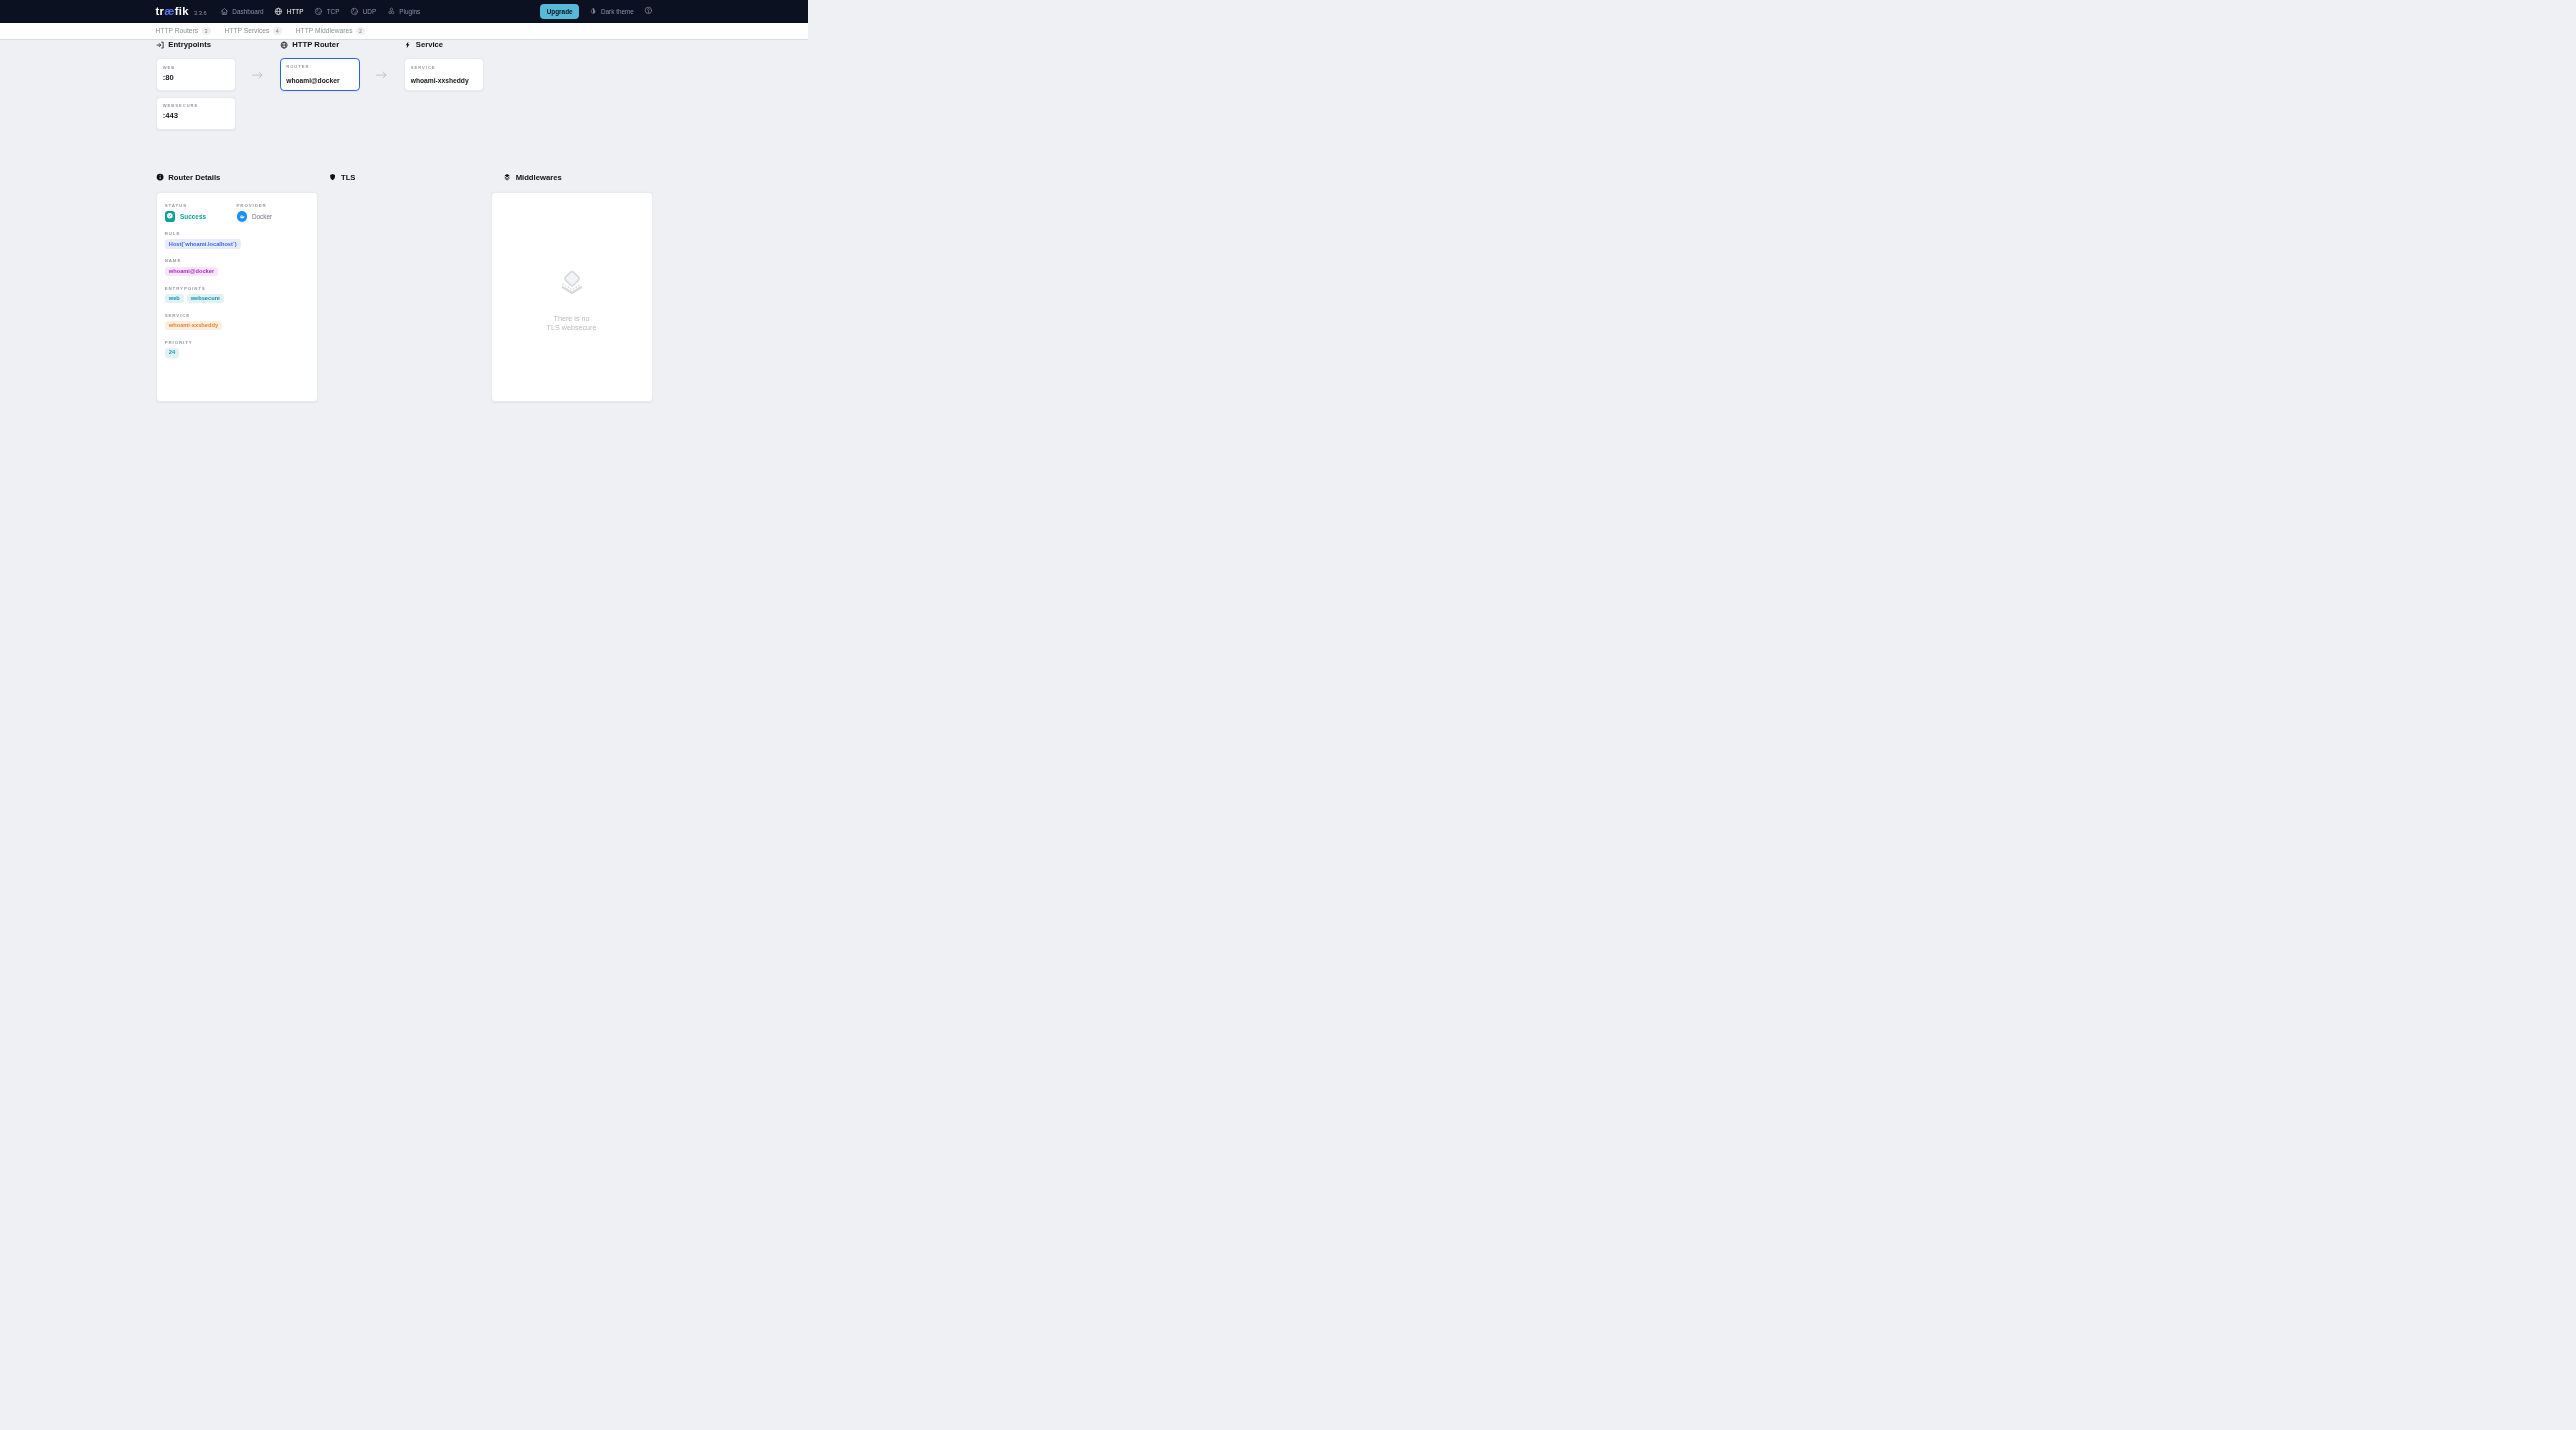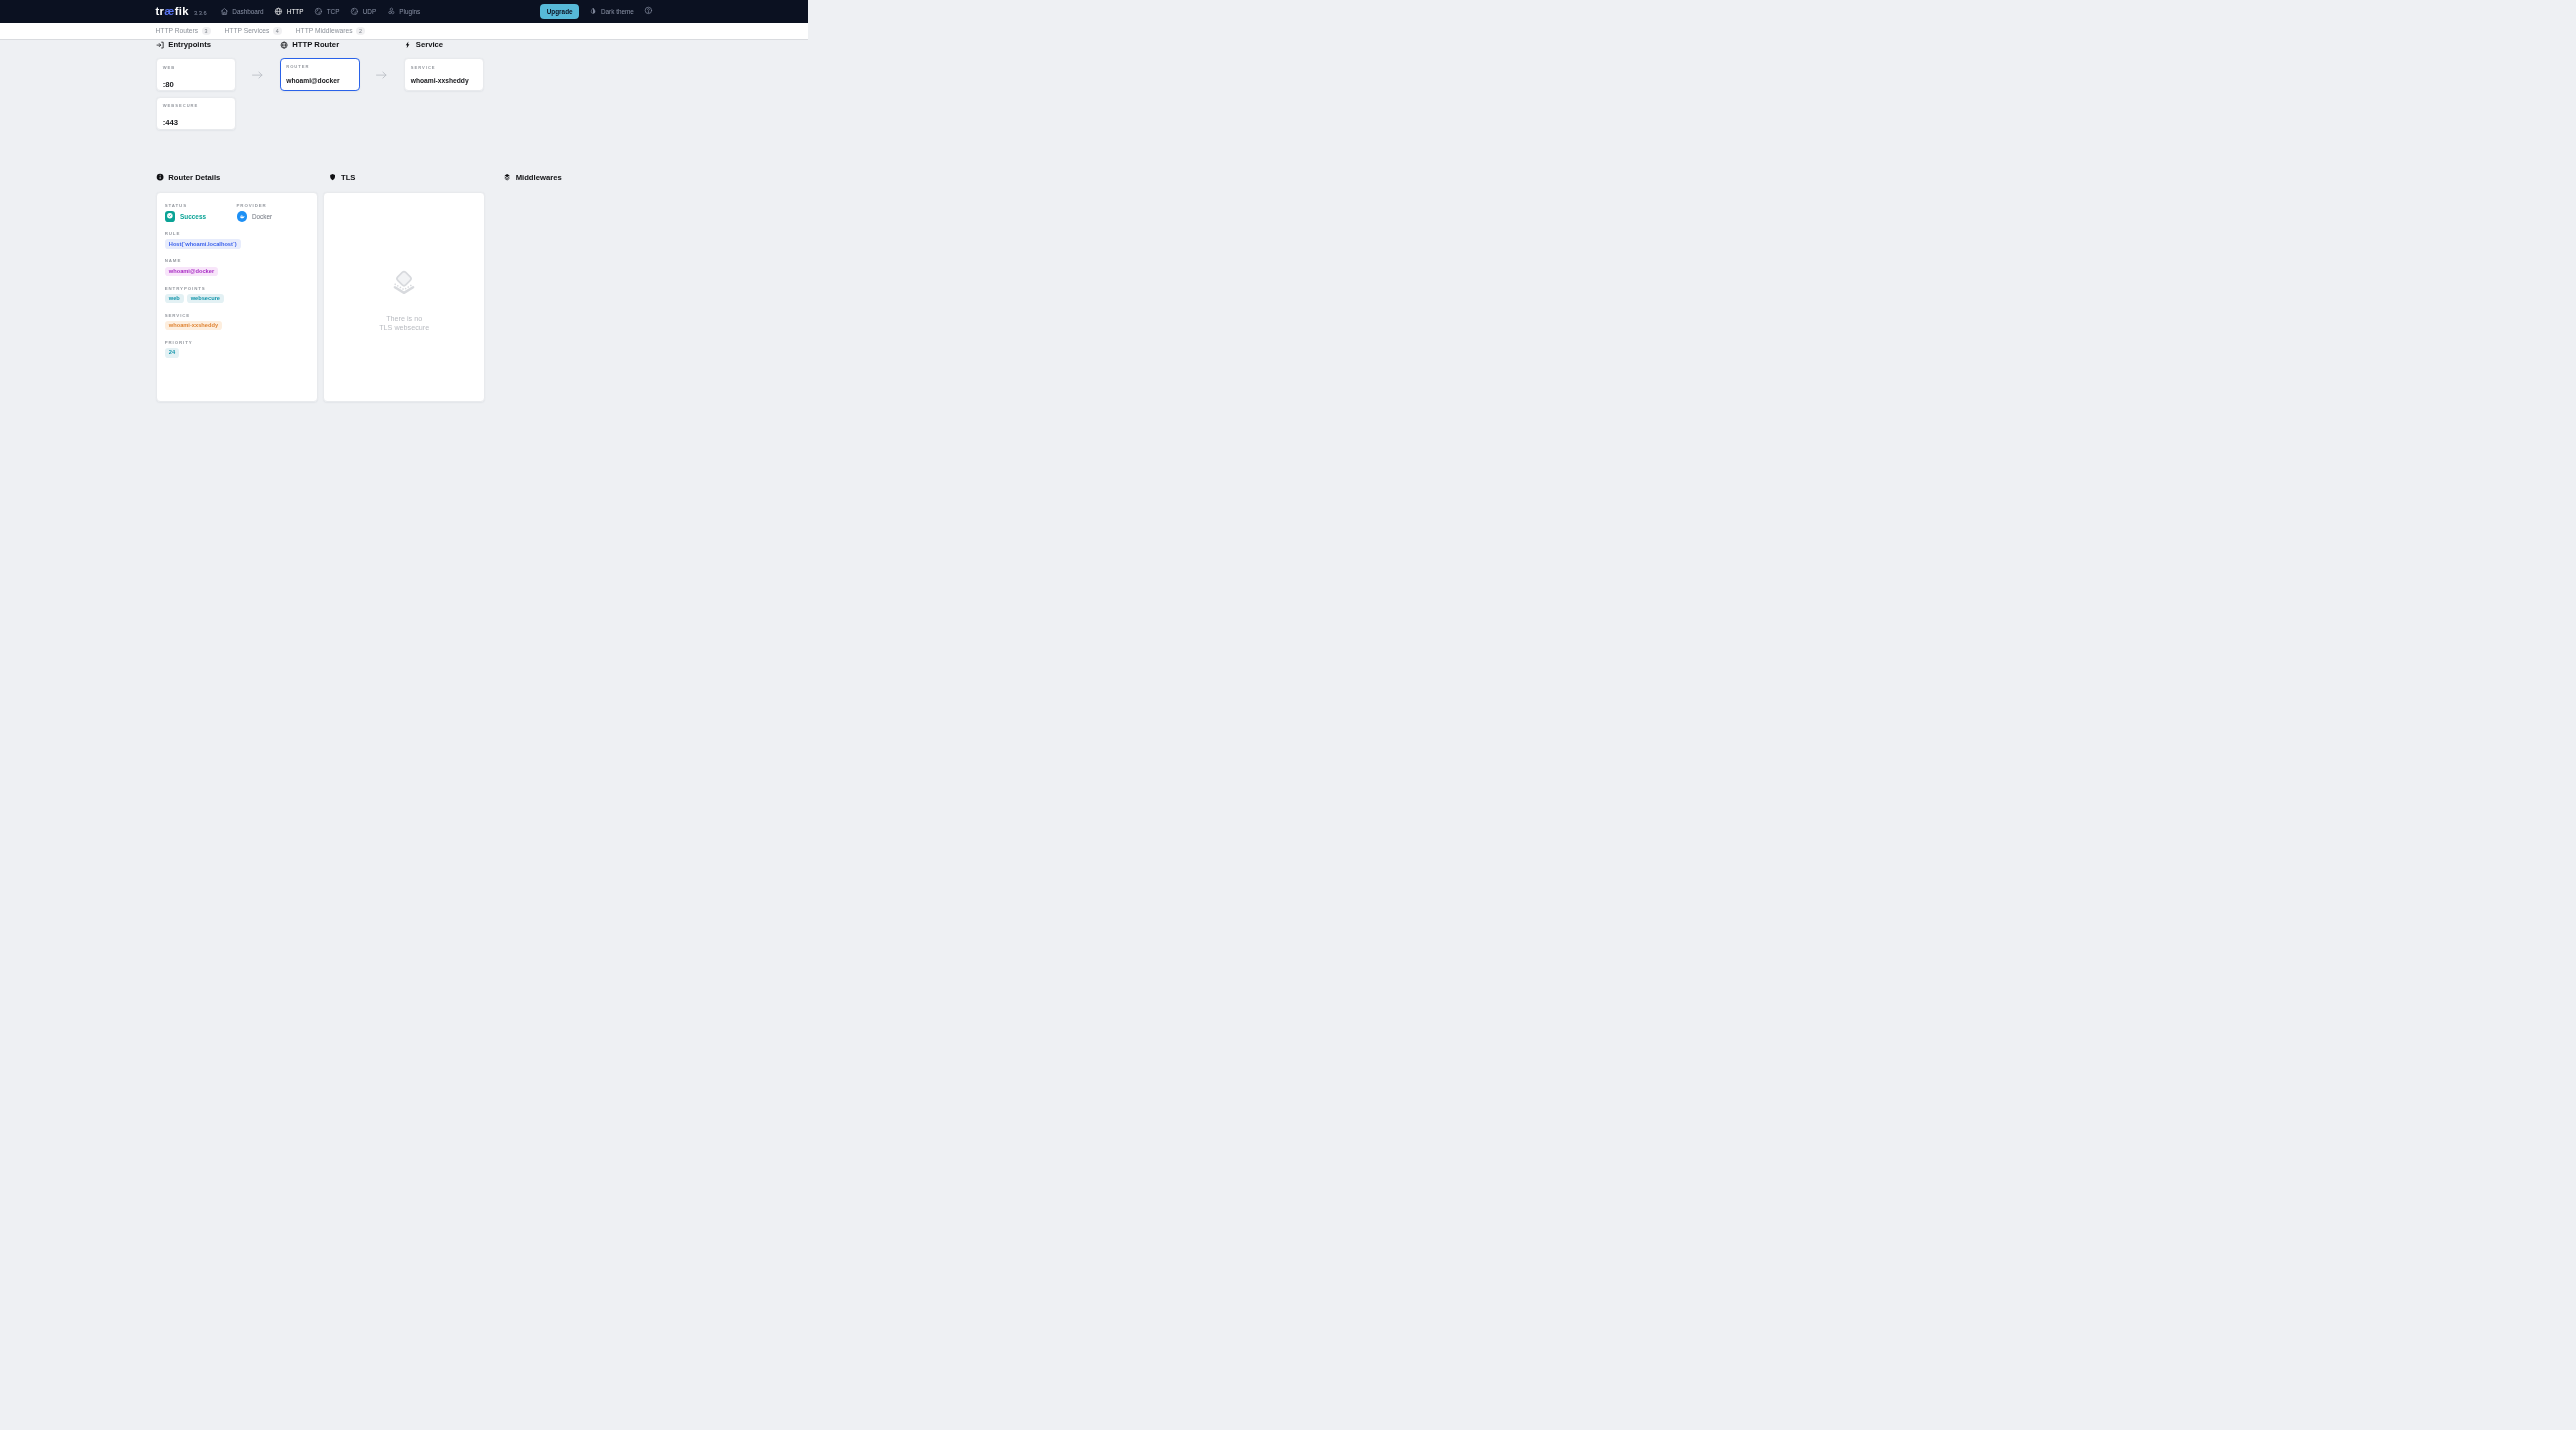--- a/index.html
+++ b/index.html
@@ -40,29 +40,29 @@
   .main { }
   .heading { display:flex; align-items:center; gap:4.6px; font-size:7.7px; font-weight:800; color:var(--heading_fg); line-height:9.3px; }
   .heading .hicon { display:flex; color:var(--heading_fg); }
 
   .flow-headings { display:flex; }
   .flow-headings .hcell { width:124px; }
   .flow-row { display:flex; margin-top:8.8px; }
   .fcard { width:80px; height:33px; background:var(--panel_bg); border:0.5px solid var(--panel_border);
     border-radius:4.1px; padding:5.7px 6.2px; box-shadow:0 0.5px 1.5px rgba(25,30,50,.05); }
   .fcard .lbl { font-size:4.1px; letter-spacing:1px; color:var(--label_fg); font-weight:700; }
-  .fcard .val { margin-top:10px; font-size:7.7px; font-weight:800; color:var(--value_fg); }
+  .fcard .val { margin-top:3px; font-size:7.7px; font-weight:800; color:var(--value_fg); }
   .fcard.router-card { border:1px solid var(--router_border); padding:5.2px 5.7px; }
   .fcard.router-card .val, .fcard.service-card .val { font-size:6.7px; font-weight:700; margin-top:7.7px; }
   .arrow-cell { width:44px; display:flex; align-items:center; justify-content:center; color:var(--arrow_fg); }
   .row2 { margin-top:5.7px; }
 
   .details-headings { display:flex; margin-top:43px;gap:24px; }
   .details-headings .hcell { width:167px; }
-  .panels { display:flex; gap:5.7px; margin-top:10.3px; }
+  .panels { display:flex; gap:5.7px; margin-top:10.3px;justify-content:space-between; }
   .panel { width:162px; height:210px; background:var(--panel_bg); border:0.5px solid var(--panel_border);
     border-radius:4.1px; box-shadow:0 0.5px 1.5px rgba(25,30,50,.05); }
   .panel.rd { padding:9.3px 8.2px; }
   .twocol { display:grid; grid-template-columns:1fr 1fr; }
   .plabel { font-size:4.4px; letter-spacing:0.9px; color:var(--label_fg); font-weight:700; }
   .val-row { display:flex; align-items:center; gap:4.6px; margin-top:3.6px; }
   .status-badge { width:10.8px; height:10.8px; border-radius:3.1px; background:var(--teal);
     display:flex; align-items:center; justify-content:center; }
   .status-text { color:var(--teal); font-size:6.4px; font-weight:600; }
   .docker-badge { width:10.8px; height:10.8px; border-radius:50%; background:var(--docker_blue);

